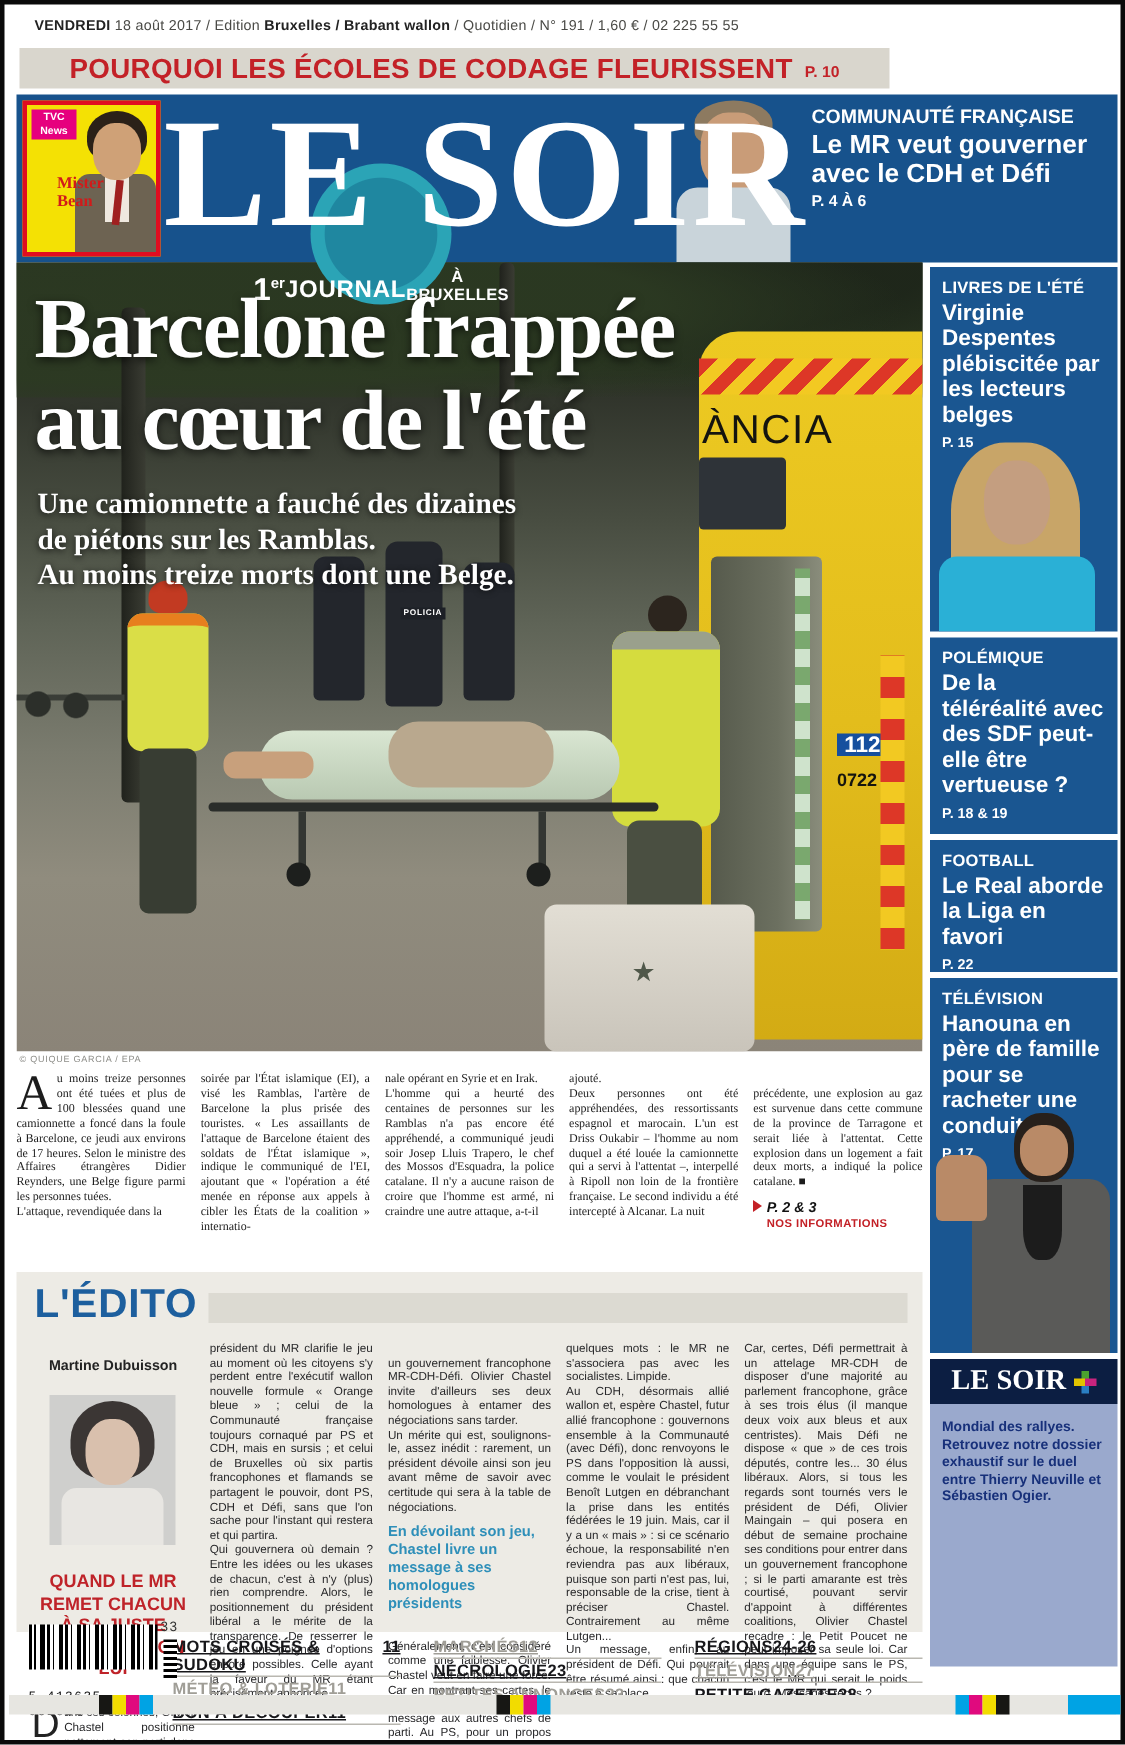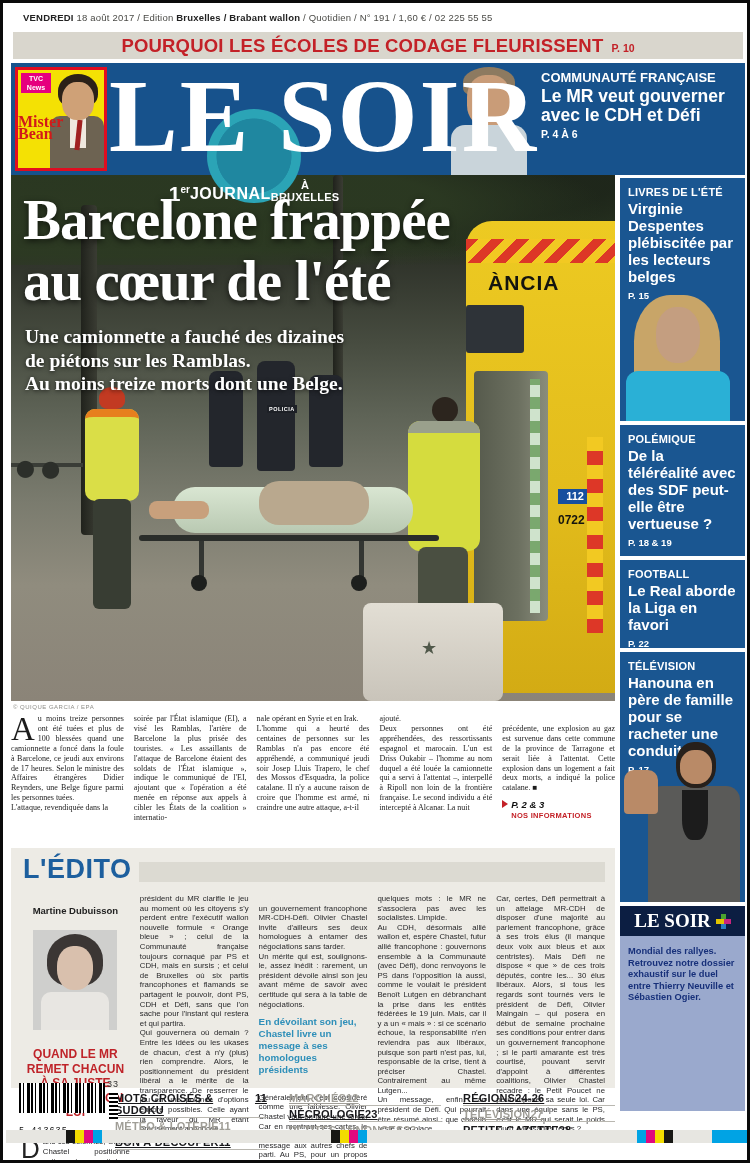--- a/index.html
+++ b/index.html
@@ -6,32 +6,32 @@
   html,body { background:#777; }
   .page {
     position:relative; width:750px; height:1163px; background:#fff;
     border:3px solid #0a0a0a; overflow:hidden; margin:0 auto;
     font-family:"Liberation Sans", sans-serif;
   }
   
   .topbar { position:absolute; left:20px; top:9px; width:710px; font-size:9.5px; color:#4a4a46; letter-spacing:.2px; }
   .topbar b { color:#222; font-weight:700; }
   
-  .banner { position:absolute; left:10px; top:29px; width:730px; height:27px; background:#d9d6cd;
+  .banner { position:absolute; left:10px; top:29px; width:580px; height:27px; background:#d9d6cd;
     display:flex; align-items:center; justify-content:center; gap:8px; }
   .banner .t { font-size:18.5px; font-weight:800; color:#c32127; letter-spacing:.2px; }
   .banner .p { font-size:10.5px; font-weight:700; color:#c32127; margin-top:4px; }
   
   .masthead { position:absolute; left:8px; top:60px; width:734px; height:112px; background:#17528c; }
   .promo { position:absolute; left:4px; top:4px; width:92px; height:104px; background:#f4e104;
     border:3px solid #e00d20; overflow:hidden; }
   .promo .logo { position:absolute; left:3px; top:3px; width:30px; height:20px; background:#e6007e;
     color:#fff; font-size:7px; font-weight:800; line-height:9px; text-align:center; padding-top:1px; }
-  .promo .cap { position:absolute; left:0; top:46px; width:44px; color:#d11a1a; font-weight:800;
-    font-size:16px; line-height:12px; font-family:"Liberation Serif",serif; }
+  .promo .cap { position:absolute; left:20px; top:46px; width:44px; color:#d11a1a; font-weight:800;
+    font-size:11px; line-height:12px; font-family:"Liberation Serif",serif; }
   .bean-face { position:absolute; right:2px; top:4px; width:52px; height:94px; }
   .bean-hair { position:absolute; left:8px; top:0; width:40px; height:34px; background:#2b2118; border-radius:50% 50% 40% 40%; }
   .bean-skin { position:absolute; left:12px; top:8px; width:32px; height:38px; background:#cfa177; border-radius:45%; }
   .bean-suit { position:absolute; left:0; top:42px; width:54px; height:52px; background:#6d6352; border-radius:10px 10px 0 0; }
   .bean-shirt { position:absolute; left:20px; top:44px; width:16px; height:30px; background:#efe8df; }
   .bean-tie { position:absolute; left:26px; top:46px; width:5px; height:30px; background:#a02020; transform:rotate(6deg); }
   .soir-title { position:absolute; left:98px; top:0; width:470px; height:112px; line-height:106px;
     color:#fff; font-family:"Liberation Serif",serif; font-weight:700; font-size:103px; letter-spacing:2px; z-index:3; }
   .badge { position:absolute; left:196px; top:46px; width:94px; height:94px; border-radius:50%;
     background:radial-gradient(circle, #1f87a0 0 56%, #2ba4b6 57% 100%); z-index:2;
@@ -55,28 +55,28 @@
     background:linear-gradient(180deg,#20231d 0%,#2f332a 16%,#474c40 32%,#5f6457 46%,#7a7b6e 62%,#908c7e 78%,#8b8478 100%); }
   .canopy { position:absolute; left:-40px; top:-60px; width:720px; height:150px;
     background:radial-gradient(ellipse at 20% 60%, rgba(44,58,34,.9) 0 40%, transparent 60%),
                radial-gradient(ellipse at 55% 40%, rgba(30,38,26,.95) 0 45%, transparent 65%),
                radial-gradient(ellipse at 85% 55%, rgba(40,52,32,.9) 0 40%, transparent 62%); }
   .trunk { position:absolute; background:linear-gradient(90deg,#20221c,#3a3c33); border-radius:4px; }
   .ambulance { position:absolute; left:455px; top:46px; width:149px; height:472px;
     background:linear-gradient(180deg,#edca22 0%,#e3bd1c 55%,#d3ab14 100%); border-radius:26px 0 0 4px; }
   .amb-stripe { position:absolute; left:0; top:18px; width:100%; height:24px;
     background:repeating-linear-gradient(135deg,#dd3727 0 9px,#f2c922 9px 18px); }
-  .amb-label { position:absolute; left:22px; top:50px; font-size:21px; font-weight:700; color:#14140f; letter-spacing:1px; }
+  .amb-label { position:absolute; left:2px; top:50px; font-size:27px; font-weight:400; color:#14140f; letter-spacing:1px; }
   .amb-window { position:absolute; left:0; top:84px; width:58px; height:48px; background:#2e3338; border-radius:3px; }
   .amb-door { position:absolute; left:8px; top:150px; width:74px; height:250px;
     background:linear-gradient(90deg,#565a4c,#6c7060 60%,#8a8d7c); border-radius:4px; }
   .amb-doorstrip { position:absolute; left:64px; top:158px; width:10px; height:234px;
     background:repeating-linear-gradient(0deg,#cfe3cc 0 12px,#7aa86e 12px 24px); }
   .amb-112 { position:absolute; left:92px; top:268px; width:34px; height:15px; background:#164f9e;
-    color:#fff; font-size:11px; font-weight:800; text-align:center; line-height:15px; }
+    color:#fff; font-size:15px; font-weight:800; text-align:center; line-height:15px; }
   .amb-unit { position:absolute; left:92px; top:292px; font-size:12px; font-weight:800; color:#15150f; }
   .amb-checker { position:absolute; right:12px; top:216px; width:16px; height:196px;
     background:repeating-linear-gradient(0deg,#dd3727 0 14px,#f2c922 14px 28px); }
   .medic1 { position:absolute; left:70px; top:212px; width:62px; height:226px; }
   .medic1 .helmet { position:absolute; left:18px; top:0; width:26px; height:22px; background:#c23a22; border-radius:50% 50% 35% 35%; }
   .medic1 .vest { position:absolute; left:4px; top:22px; width:54px; height:92px; background:#dade47; border-radius:10px;
     box-shadow:inset 0 26px 0 -18px #e77f1e; }
   .medic1 .pants { position:absolute; left:12px; top:112px; width:38px; height:110px; background:#383d33; border-radius:6px; }
   .police-group { position:absolute; left:198px; top:186px; width:160px; height:120px; }
   .cop { position:absolute; background:#23262c; border-radius:8px 8px 4px 4px; }

